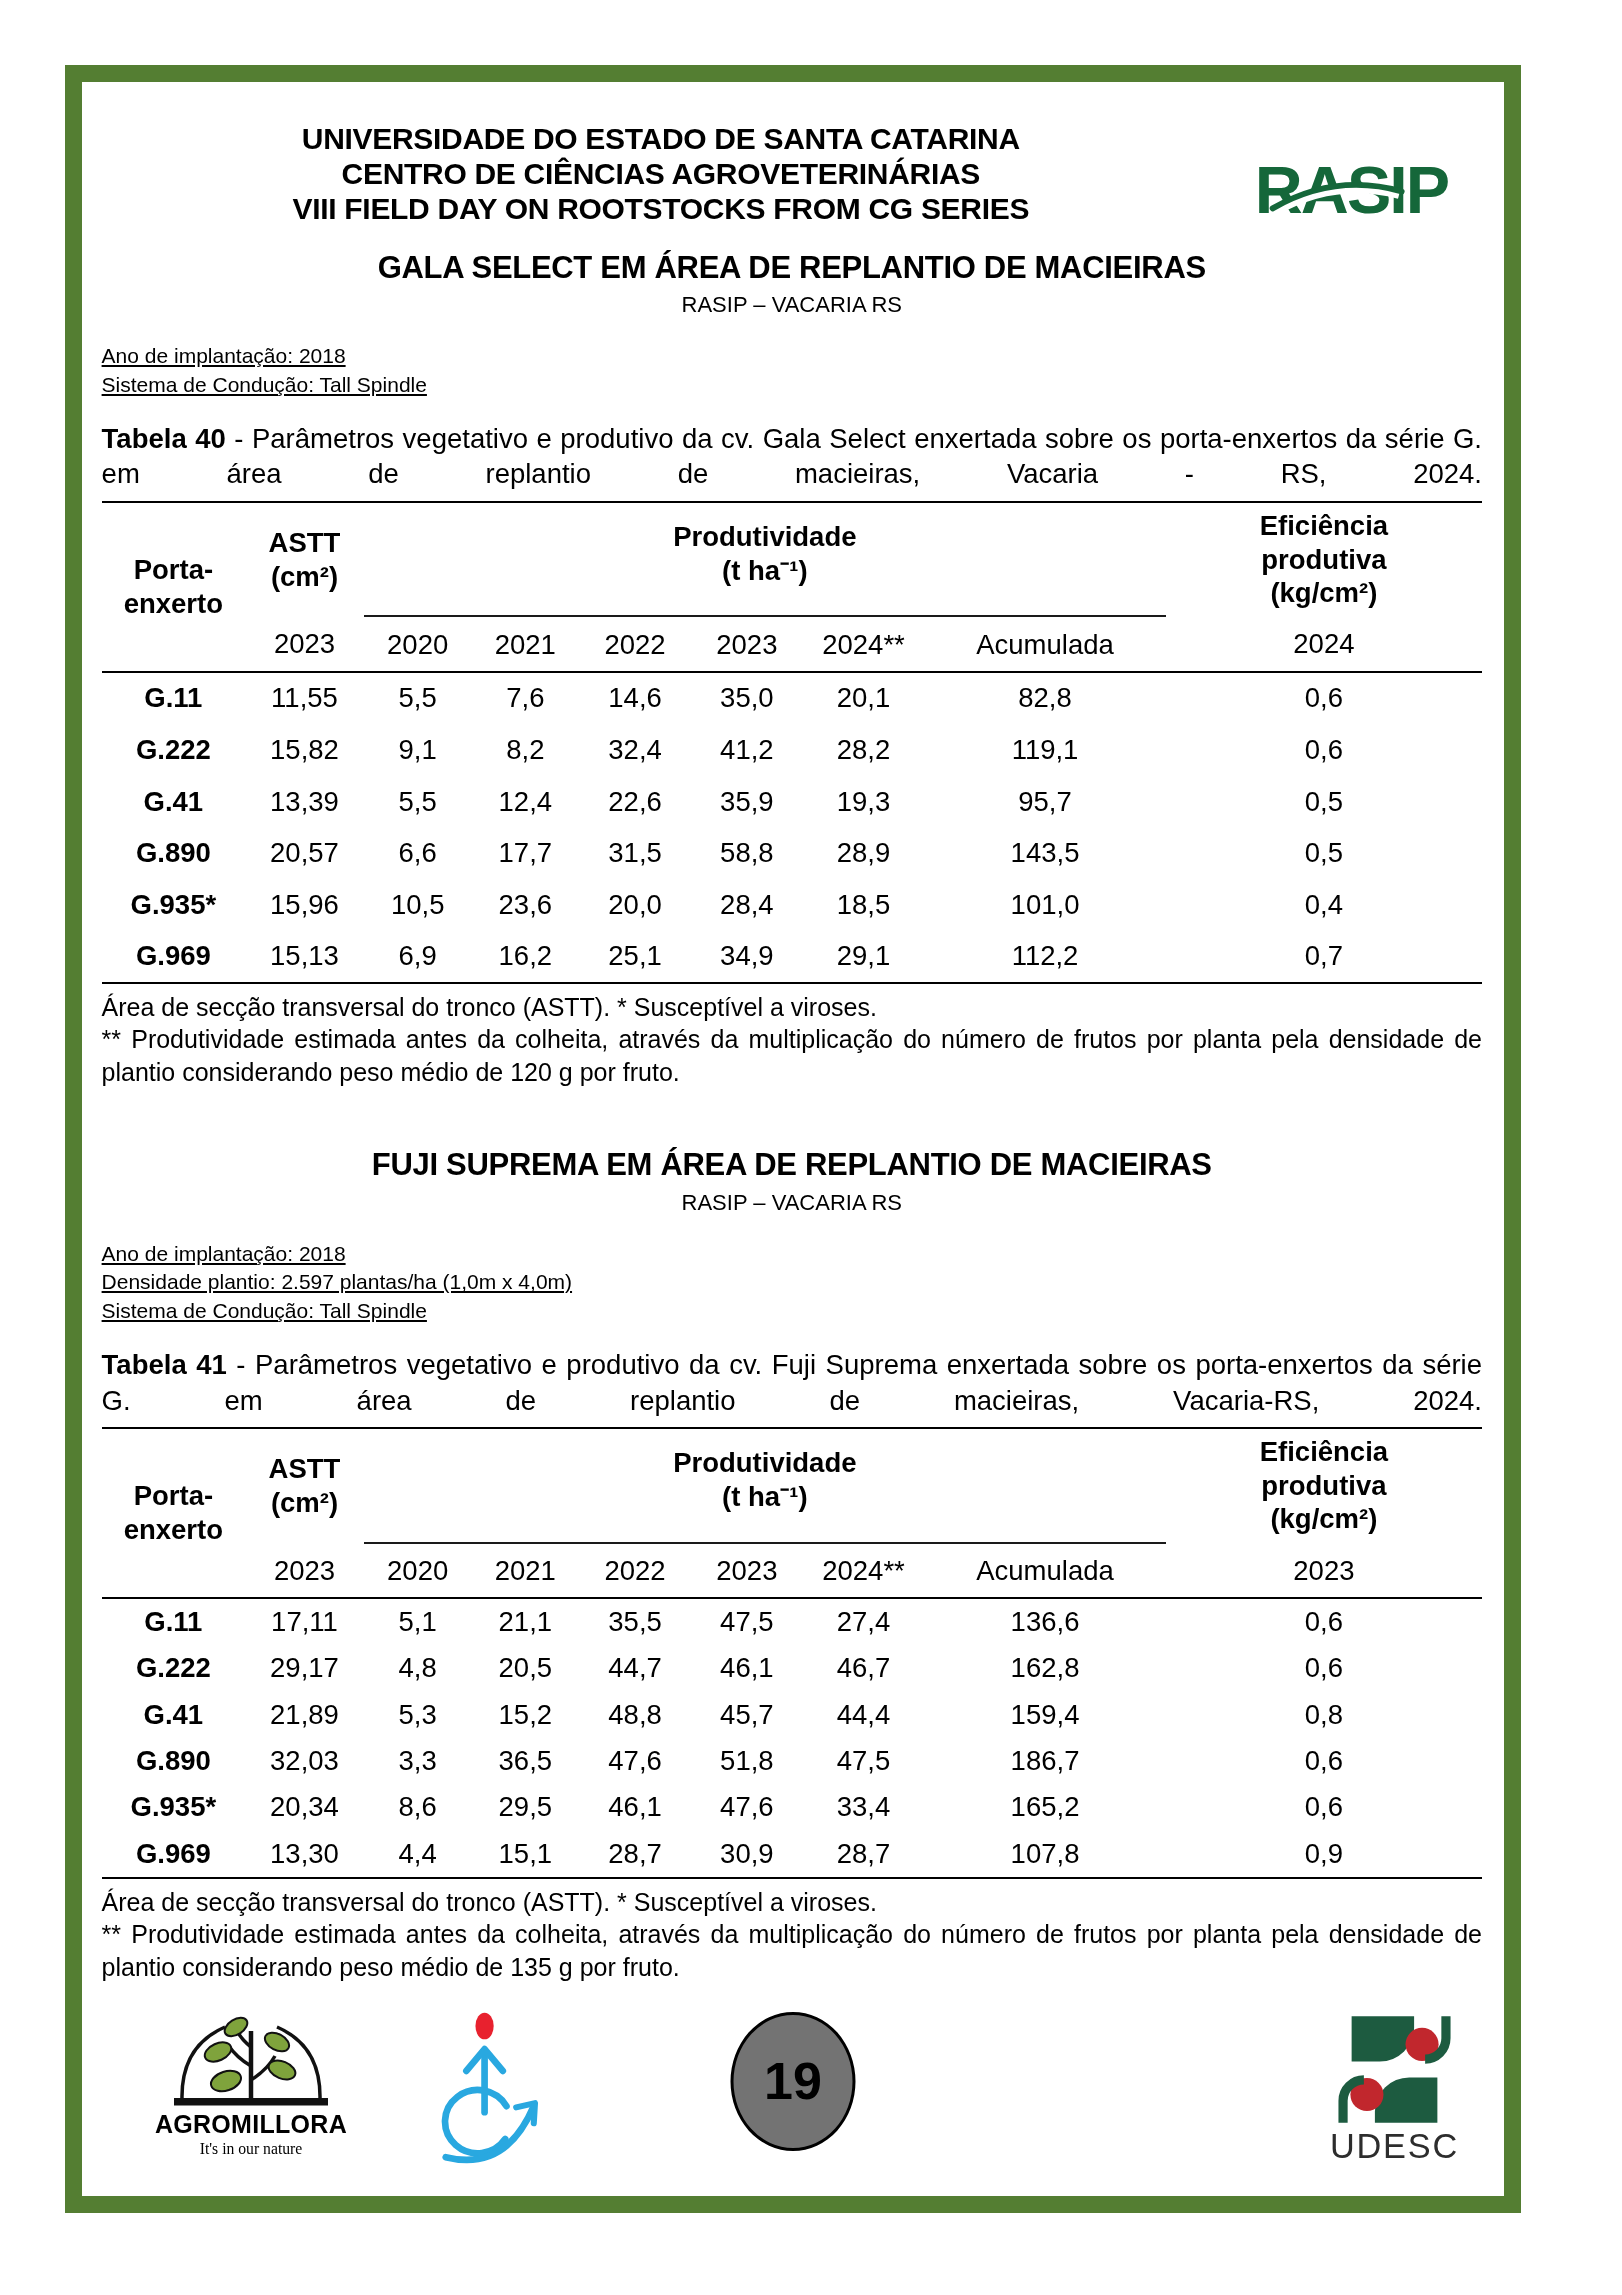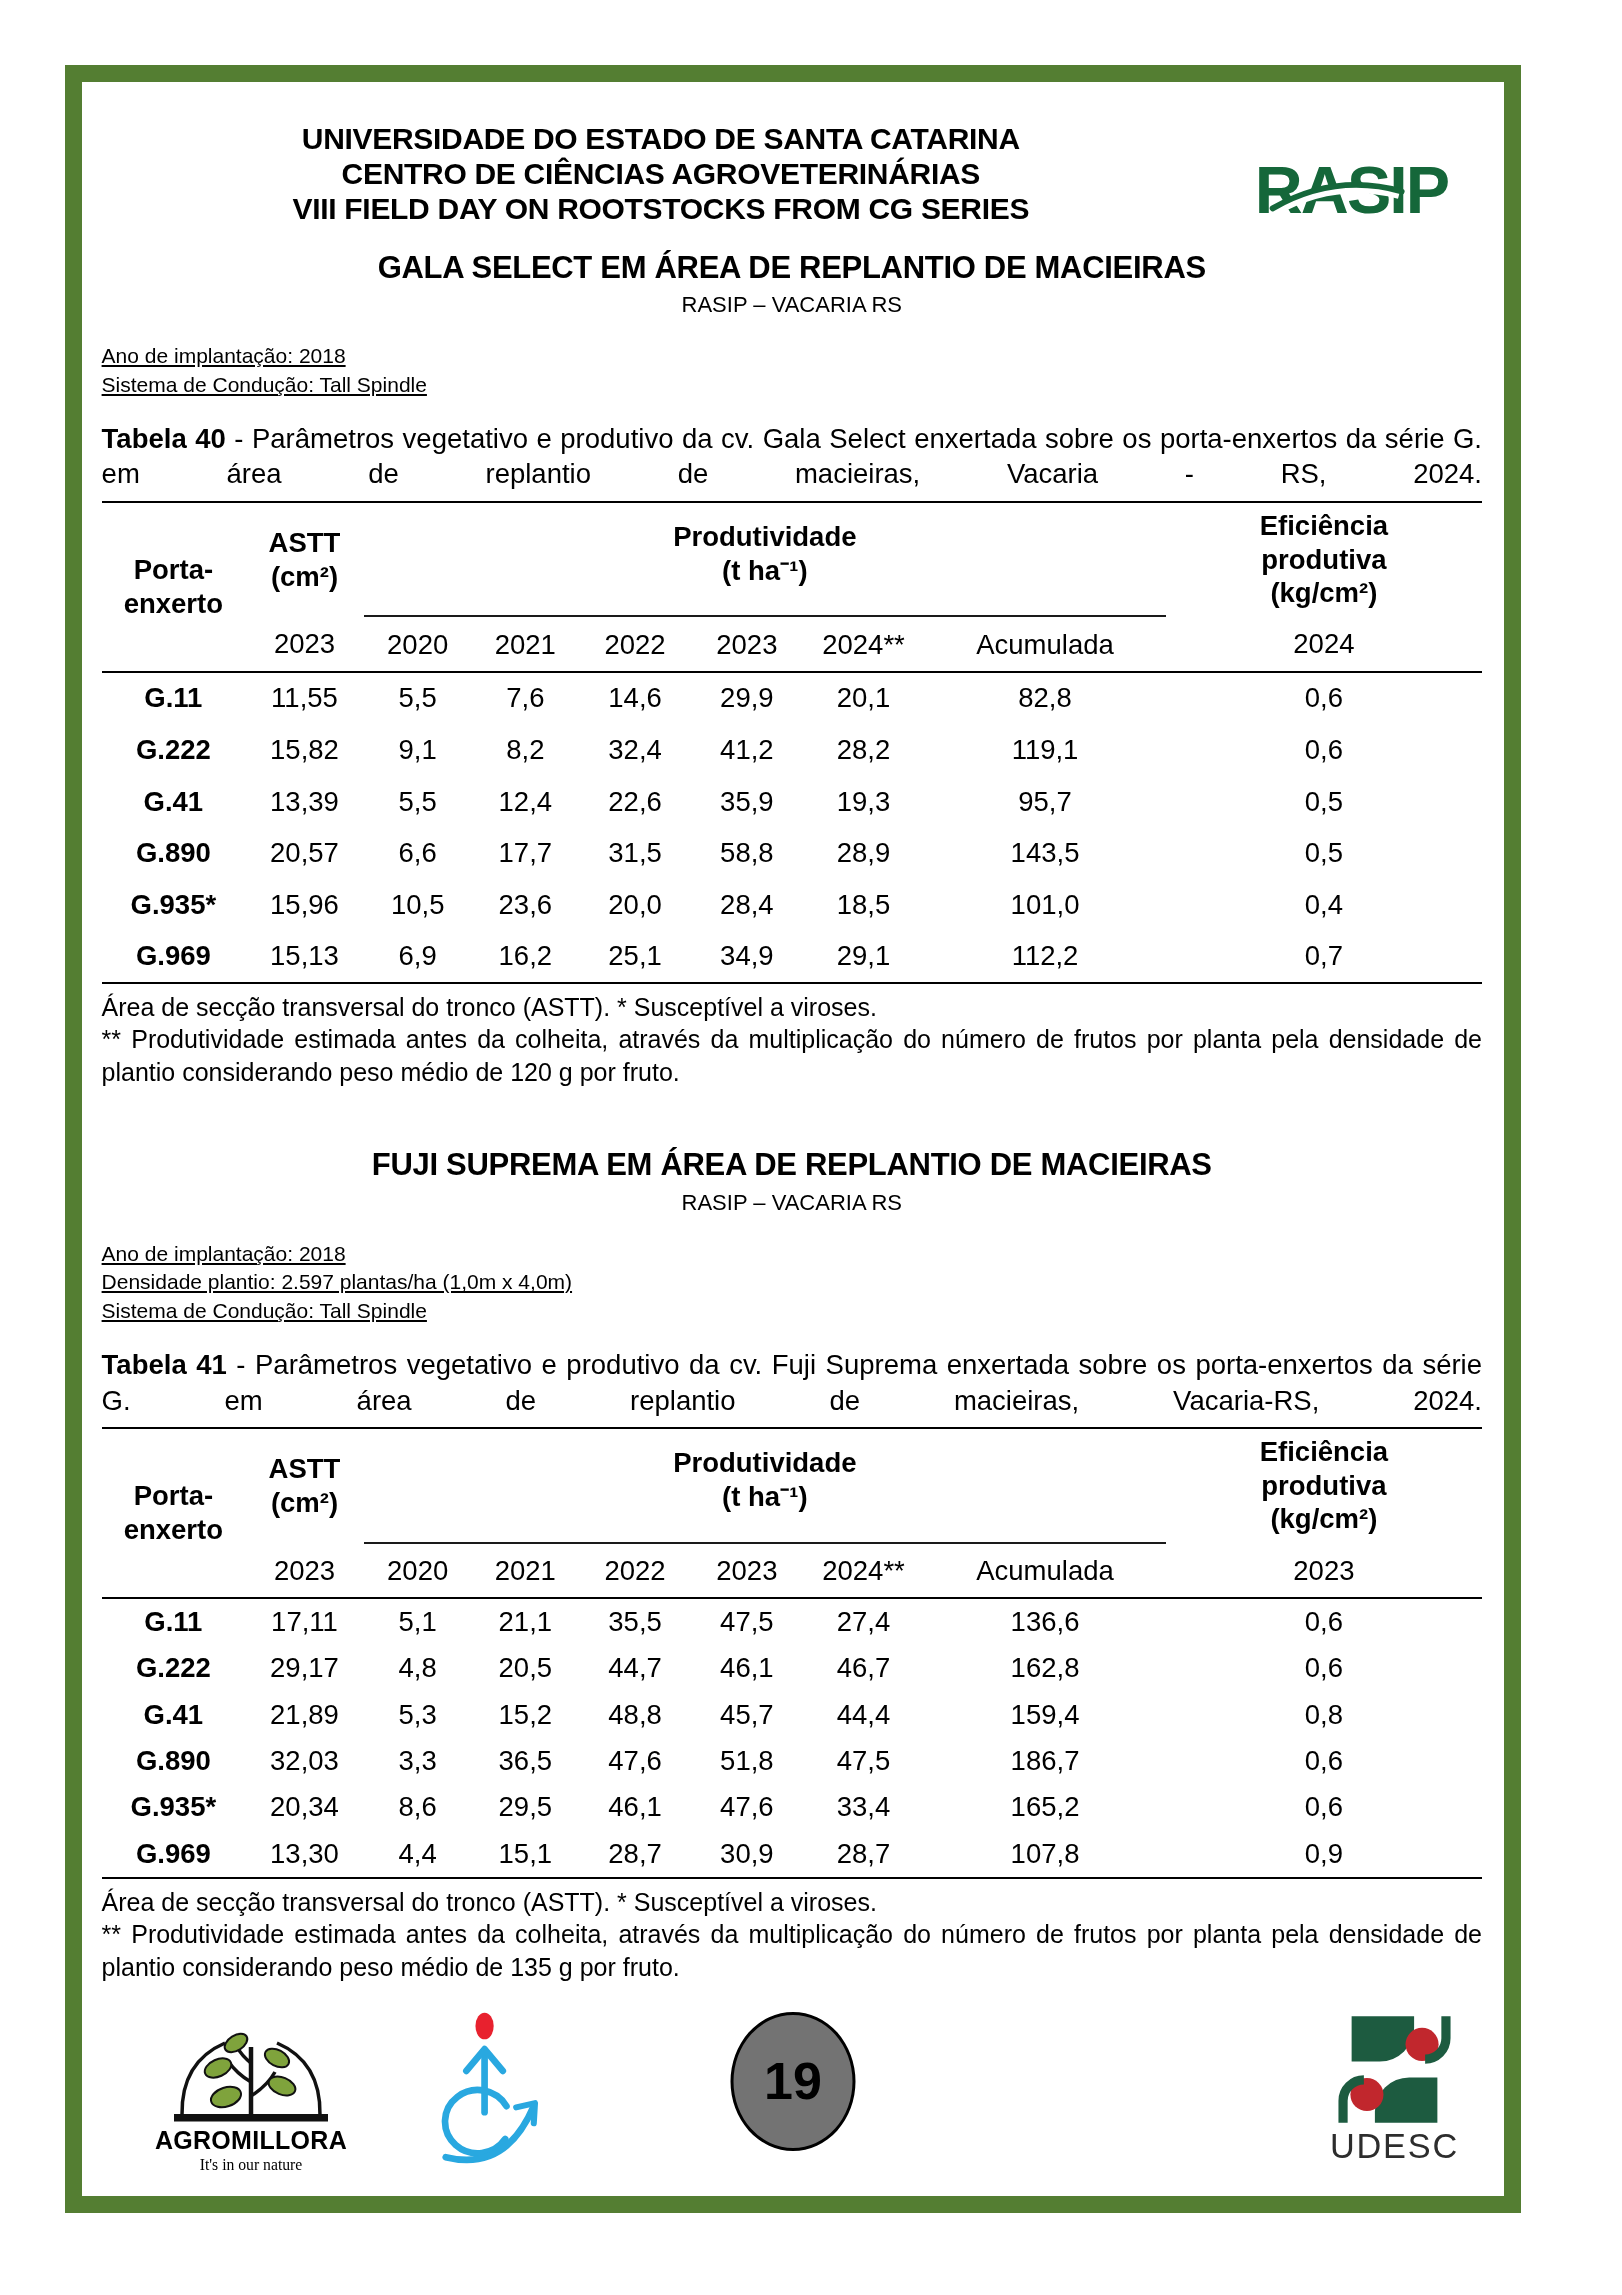--- a/index.html
+++ b/index.html
@@ -34,21 +34,21 @@
   thead th.c-root{border-bottom:2px solid #000;}
   tbody th,tbody td{font-size:27.5px;text-align:center;padding:9.8px 0;}
   tbody th{font-weight:bold;}
   table.t41 tbody th,table.t41 tbody td{padding:7.2px 0;}
 
   .notes{font-size:25px;line-height:1.3;margin-top:6.5px;text-align:justify;}
   .sect-gap{height:37px;}
 
   
   .footer{position:absolute;left:0;right:0;bottom:19.6px;height:170px;}
-  .agro{position:absolute;left:71px;top:16px;width:196px;text-align:center;}
+  .agro{position:absolute;left:71px;top:0;width:196px;text-align:center;}
   .agro-name{font-weight:bold;font-size:25px;letter-spacing:0.3px;margin-top:-3.9px;}
   .agro-tag{font-family:"Liberation Serif",serif;font-size:15.7px;margin-top:1.3px;}
   .giro{position:absolute;left:330px;top:2.6px;width:150px;}
   .badge{position:absolute;left:50%;top:5.2px;transform:translateX(-50%);
          width:119px;height:133px;border:3.3px solid #000;border-radius:50%;
          display:flex;align-items:center;justify-content:center;
          font-size:52px;font-weight:bold;background:#737373;}
   .udesc{position:absolute;right:34px;top:0;width:152px;text-align:center;}
 </style>
 </head>
@@ -118,21 +118,21 @@
               <th>2024</th>
             </tr>
           </thead>
           <tbody>
               <tr>
                 <th>G.11</th>
                 <td>11,55</td>
                 <td>5,5</td>
                 <td>7,6</td>
                 <td>14,6</td>
-                <td>29,9</td>
+                <td>35,0</td>
                 <td>20,1</td>
                 <td>82,8</td>
                 <td>0,6</td>
               </tr>
               <tr>
                 <th>G.222</th>
                 <td>15,82</td>
                 <td>9,1</td>
                 <td>8,2</td>
                 <td>32,4</td>

